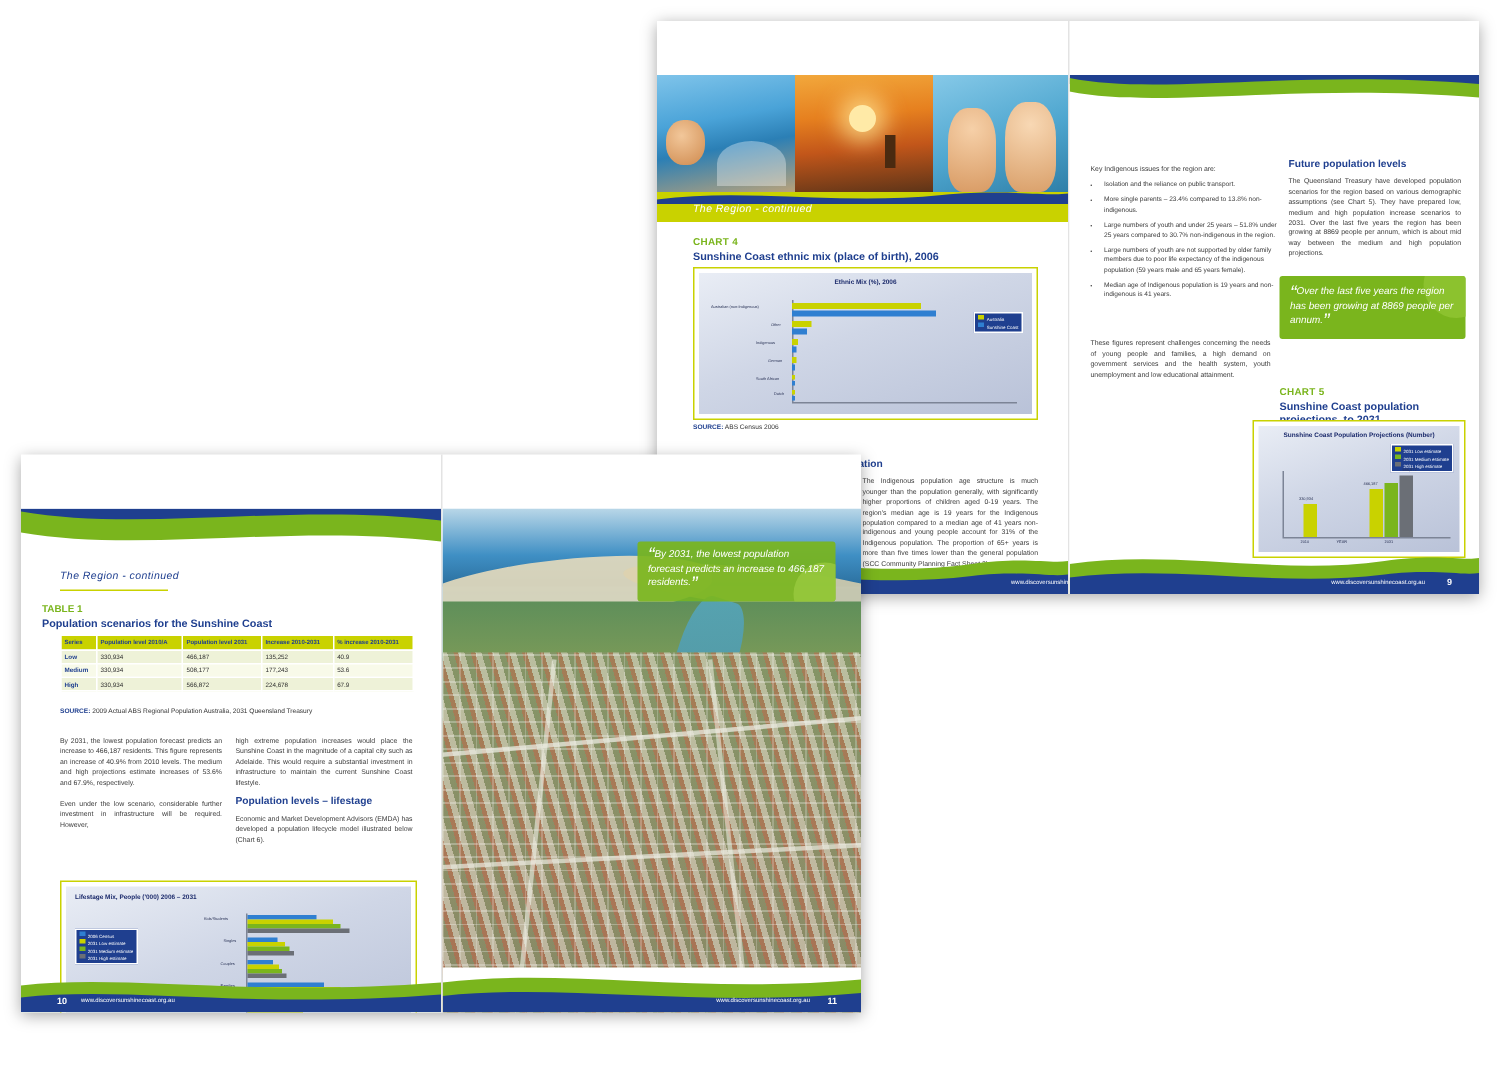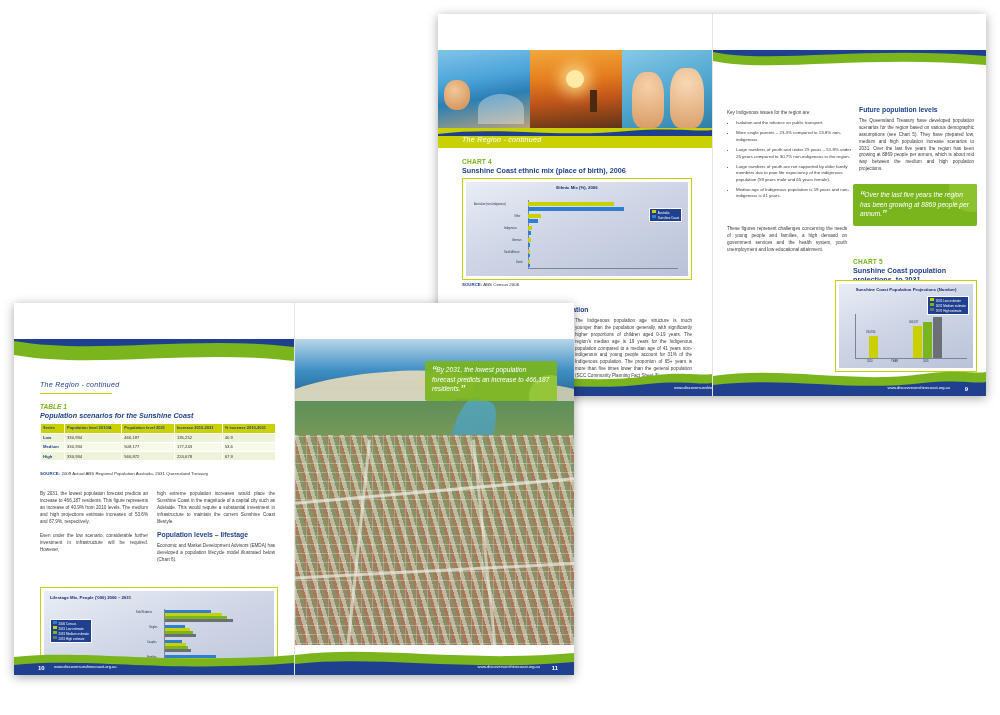--- a/index.html
+++ b/index.html
@@ -232,21 +232,21 @@
     <div class="page" style="left:0;width:280px;">
       <div class="waveTop" style="height:34px;">
         <svg viewBox="0 0 280 34" preserveAspectRatio="none">
           <path d="M0,8 C80,22 180,2 280,14 L280,0 L0,0 Z" fill="#1f3f8f"></path>
           <path d="M0,16 C80,30 180,10 280,22 L280,8 C180,-4 80,16 0,2 Z" fill="#7ab51d"></path>
         </svg>
       </div>
       <div class="ribbonTxt" style="left:26px;top:42px;color:#1f3f8f;">The Region - continued</div>
       <div style="position:absolute;left:26px;top:54px;width:72px;height:.8px;background:#c9d200;"></div>
 
-      <div style="position:absolute;left:26px;top:64px;width:236px;font-style:italic;">
+      <div style="position:absolute;left:14px;top:64px;width:236px;">
         <div class="tblLabel">TABLE 1</div>
         <div class="chartTitle">Population scenarios for the Sunshine Coast</div>
       </div>
 
       <div style="position:absolute;left:26px;top:84px;width:236px;">
         <table class="dt">
           <thead>
             <tr>
               <th>Series</th>
               <th>Population level 2010/A</th>

